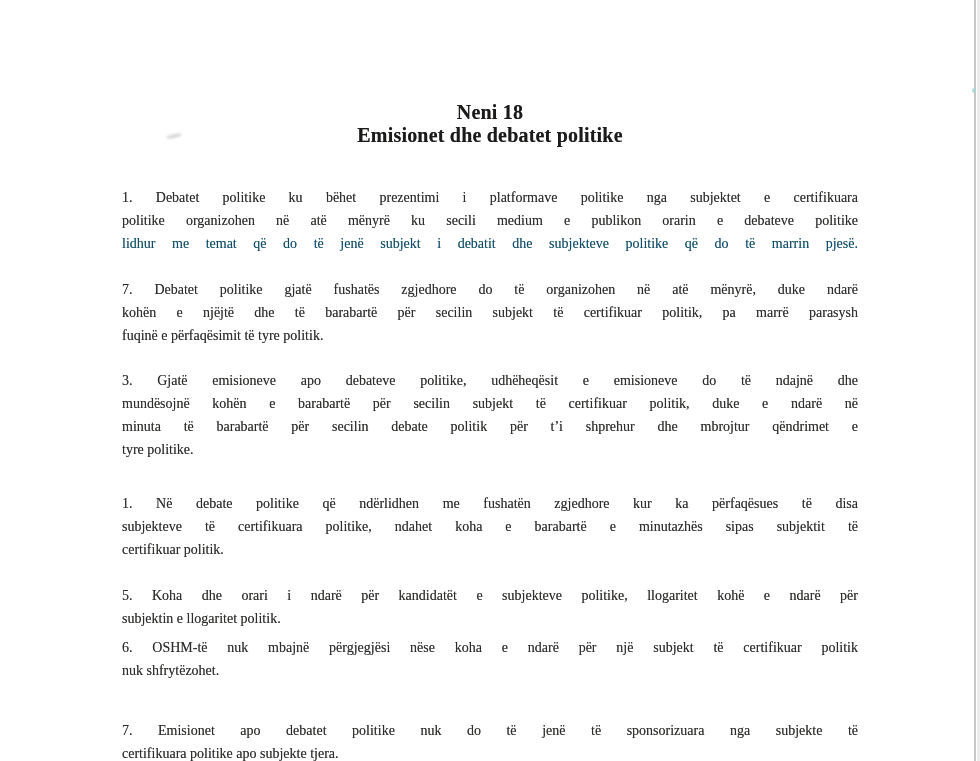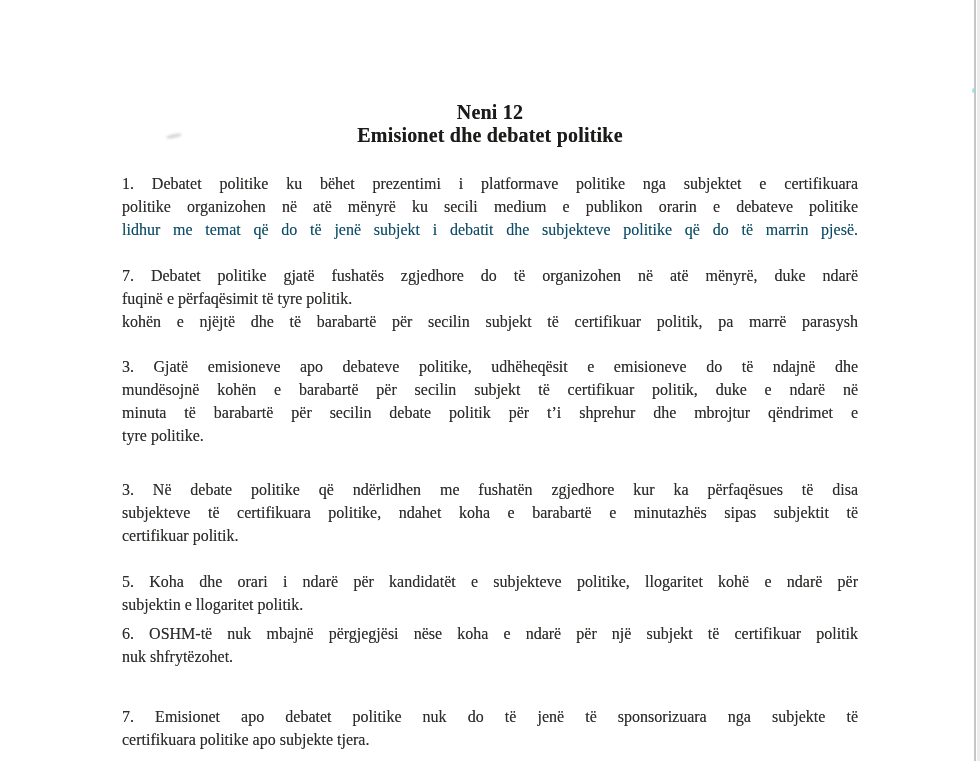--- a/index.html
+++ b/index.html
@@ -31,24 +31,25 @@
     color: #1c1b1a;
     letter-spacing: 0.2px;
     text-shadow: 0 0 0.5px rgba(30,30,30,0.6);
   }
   .title-1 { top: 101px; }
   .title-2 { top: 124px; }
   .para {
     position: absolute;
     left: 122px;
     width: 736px;
-    font-size: 16px;
+    font-size: 14px;
     line-height: 23px;
     color: #2e2d2b;
     text-shadow: 0 0 0.45px rgba(45,45,43,0.55);
+    margin-top: 14px;
   }
   .para .line {
     display: block;
     text-align: justify;
   }
   .para .line.just {
     text-align-last: justify;
   }
   .para .line.last {
     text-align-last: left;
@@ -102,45 +103,45 @@
     border-radius: 50%;
     transform: rotate(-12deg);
     filter: blur(1px);
   }
 </style>
 </head>
 <body>
 
 <div class="page">
 
-  <div class="doc-title title-1">Neni 12</div>
+  <div class="doc-title title-1">Neni 18</div>
 
   <div class="doc-title title-2">Emisionet dhe debatet politike</div>
 
   <div class="para p1">
     <span class="line just">1.  Debatet politike ku bëhet prezentimi i platformave politike nga subjektet e certifikuara</span>
     <span class="line just">politike organizohen në atë mënyrë ku secili medium e publikon orarin e debateve politike</span>
     <span class="line just green">lidhur me temat që do të jenë subjekt i debatit dhe subjekteve politike që do të marrin pjesë.</span>
   </div>
 
   <div class="para p2">
     <span class="line just">7.  Debatet politike gjatë fushatës zgjedhore do të organizohen në atë mënyrë, duke ndarë</span>
+    <span class="line just">kohën e njëjtë dhe të barabartë për secilin subjekt të certifikuar politik, pa marrë parasysh</span>
     <span class="line last">fuqinë e përfaqësimit të tyre politik.</span>
-    <span class="line just">kohën e njëjtë dhe të barabartë për secilin subjekt të certifikuar politik, pa marrë parasysh</span>
   </div>
 
   <div class="para p3">
     <span class="line just">3. Gjatë emisioneve apo debateve politike, udhëheqësit e emisioneve do të ndajnë dhe</span>
     <span class="line just">mundësojnë kohën e barabartë për secilin subjekt të certifikuar politik, duke e ndarë në</span>
     <span class="line just">minuta të barabartë për secilin debate politik për t’i shprehur dhe mbrojtur qëndrimet e</span>
     <span class="line last">tyre politike.</span>
   </div>
 
   <div class="para p4">
-    <span class="line just">3. Në debate politike që ndërlidhen me fushatën zgjedhore kur ka përfaqësues të disa</span>
+    <span class="line just">1. Në debate politike që ndërlidhen me fushatën zgjedhore kur ka përfaqësues të disa</span>
     <span class="line just">subjekteve të certifikuara politike, ndahet koha e barabartë e minutazhës sipas subjektit të</span>
     <span class="line last">certifikuar politik.</span>
   </div>
 
   <div class="para p5">
     <span class="line just">5.  Koha dhe orari i ndarë për  kandidatët e subjekteve politike, llogaritet kohë e ndarë për</span>
     <span class="line last">subjektin e llogaritet politik.</span>
   </div>
 
   <div class="para p6">

